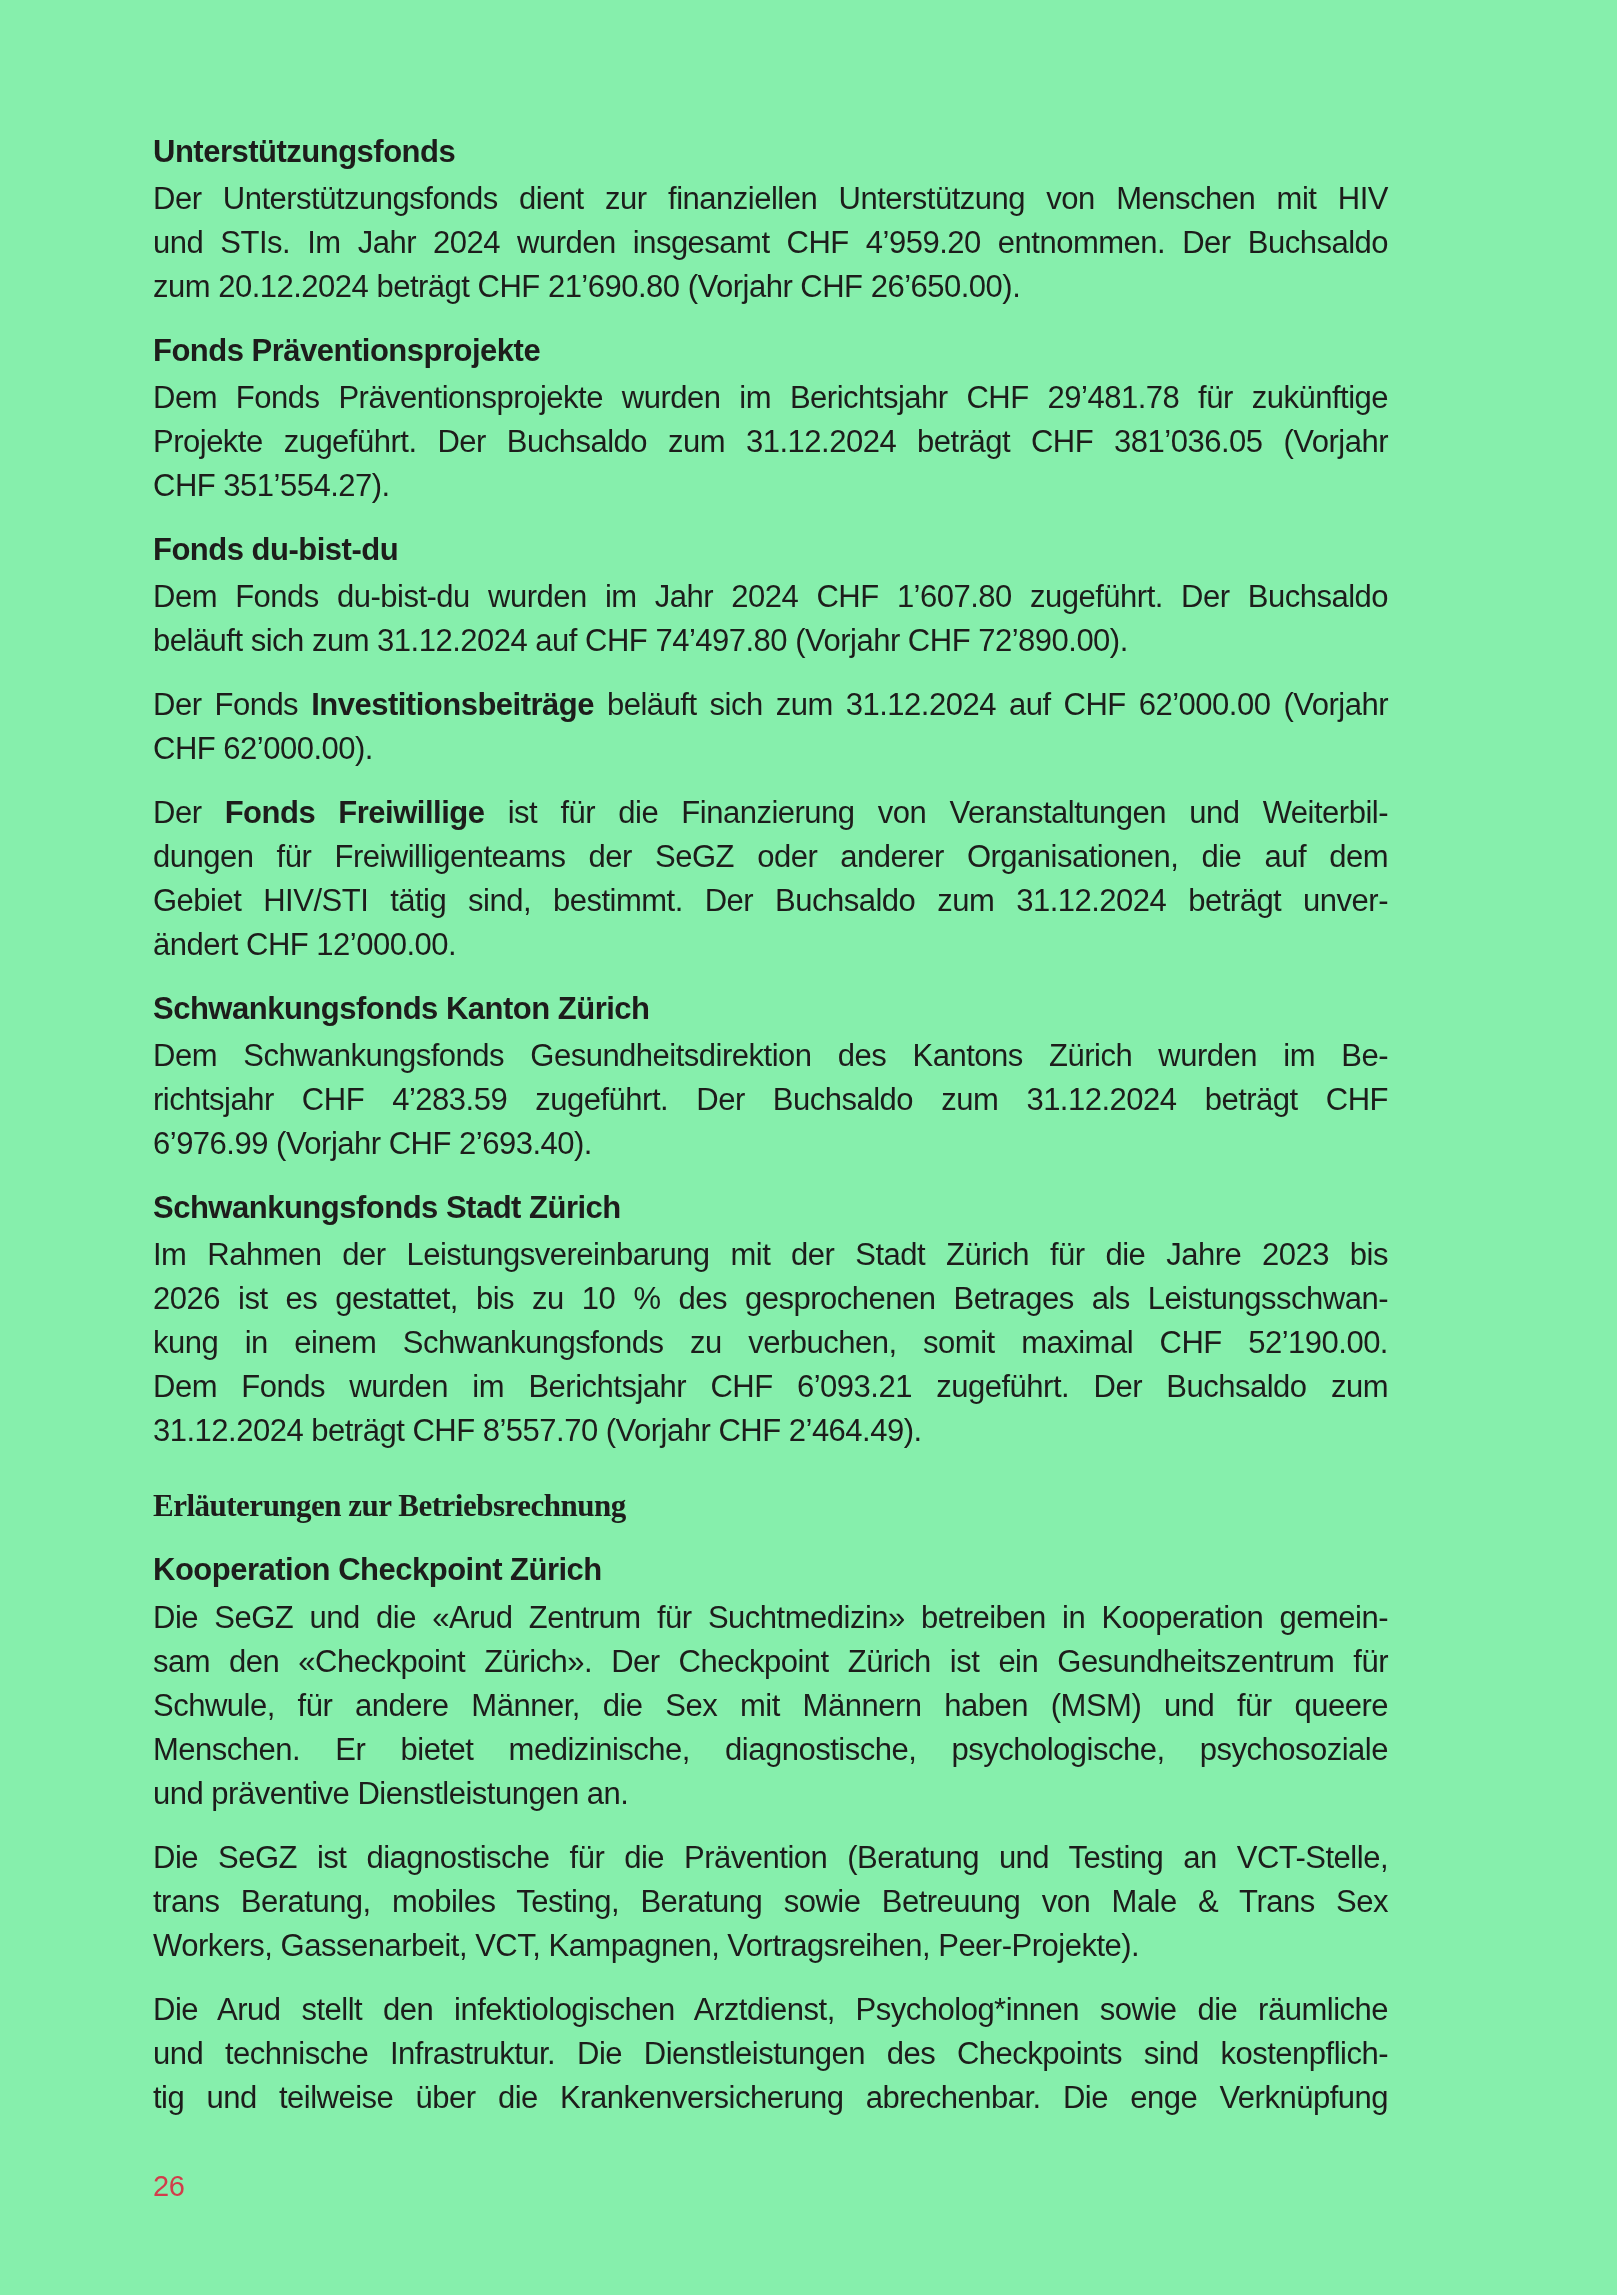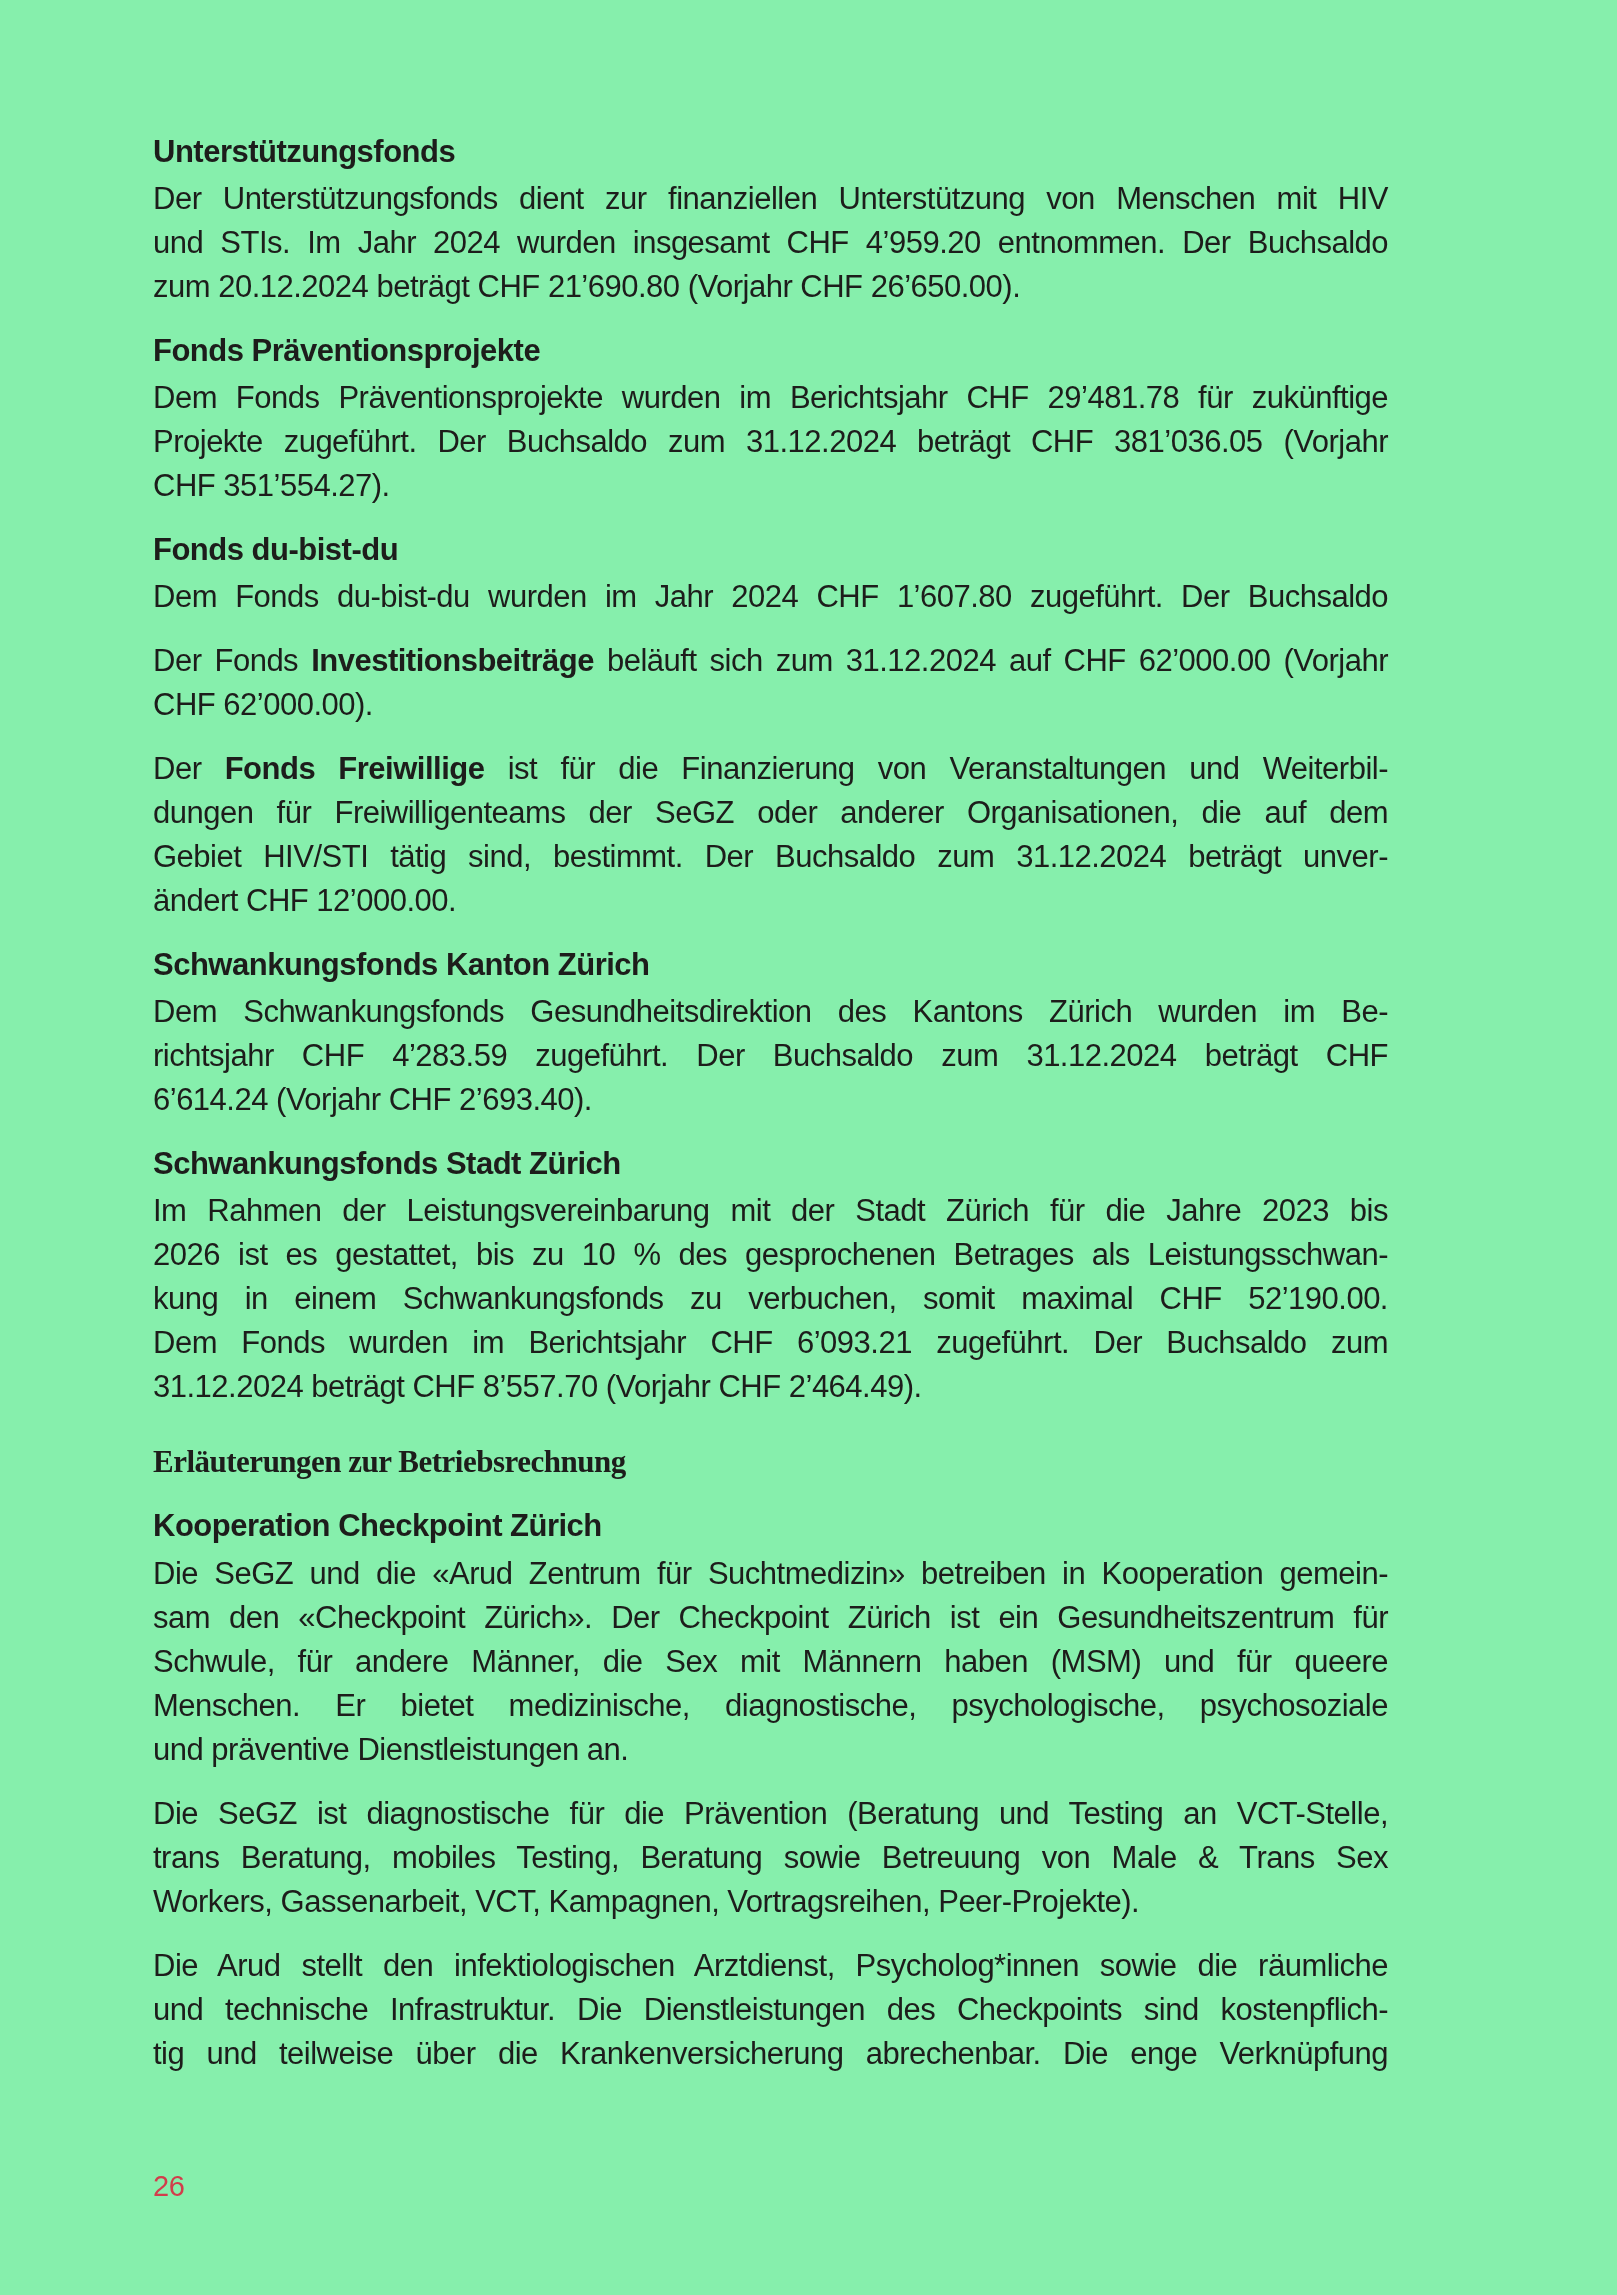--- a/index.html
+++ b/index.html
@@ -74,36 +74,37 @@
       </div>
       <div class="heading">Fonds Präventionsprojekte</div>
       <div class="para after-head">
         <div class="ln">Dem Fonds Präventionsprojekte wurden im Berichtsjahr CHF 29’481.78 für zukünftige</div>
         <div class="ln">Projekte zugeführt. Der Buchsaldo zum 31.12.2024 beträgt CHF 381’036.05 (Vorjahr</div>
         <div class="ln last">CHF 351’554.27).</div>
       </div>
       <div class="heading">Fonds du-bist-du</div>
       <div class="para after-head">
         <div class="ln">Dem Fonds du-bist-du wurden im Jahr 2024 CHF 1’607.80 zugeführt. Der Buchsaldo</div>
+        <div class="ln last">beläuft sich zum 31.12.2024 auf CHF 74’497.80 (Vorjahr CHF 72’890.00).</div>
       </div>
       <div class="para">
         <div class="ln">Der Fonds <b>Investitionsbeiträge</b> beläuft sich zum 31.12.2024 auf CHF 62’000.00 (Vorjahr</div>
         <div class="ln last">CHF 62’000.00).</div>
       </div>
       <div class="para">
         <div class="ln">Der <b>Fonds Freiwillige</b> ist für die Finanzierung von Veranstaltungen und Weiterbil-</div>
         <div class="ln">dungen für Freiwilligenteams der SeGZ oder anderer Organisationen, die auf dem</div>
         <div class="ln">Gebiet HIV/STI tätig sind, bestimmt. Der Buchsaldo zum 31.12.2024 beträgt unver-</div>
         <div class="ln last">ändert CHF 12’000.00.</div>
       </div>
       <div class="heading">Schwankungsfonds Kanton Zürich</div>
       <div class="para after-head">
         <div class="ln">Dem Schwankungsfonds Gesundheitsdirektion des Kantons Zürich wurden im Be-</div>
         <div class="ln">richtsjahr CHF 4’283.59 zugeführt. Der Buchsaldo zum 31.12.2024 beträgt CHF</div>
-        <div class="ln last">6’614.24 (Vorjahr CHF 2’693.40).</div>
+        <div class="ln last">6’976.99 (Vorjahr CHF 2’693.40).</div>
       </div>
       <div class="heading">Schwankungsfonds Stadt Zürich</div>
       <div class="para after-head">
         <div class="ln">Im Rahmen der Leistungsvereinbarung mit der Stadt Zürich für die Jahre 2023 bis</div>
         <div class="ln">2026 ist es gestattet, bis zu 10 % des gesprochenen Betrages als Leistungsschwan-</div>
         <div class="ln">kung in einem Schwankungsfonds zu verbuchen, somit maximal CHF 52’190.00.</div>
         <div class="ln">Dem Fonds wurden im Berichtsjahr CHF 6’093.21 zugeführt. Der Buchsaldo zum</div>
         <div class="ln last">31.12.2024 beträgt CHF 8’557.70 (Vorjahr CHF 2’464.49).</div>
       </div>
       <div class="heading title">Erläuterungen zur Betriebsrechnung</div>

